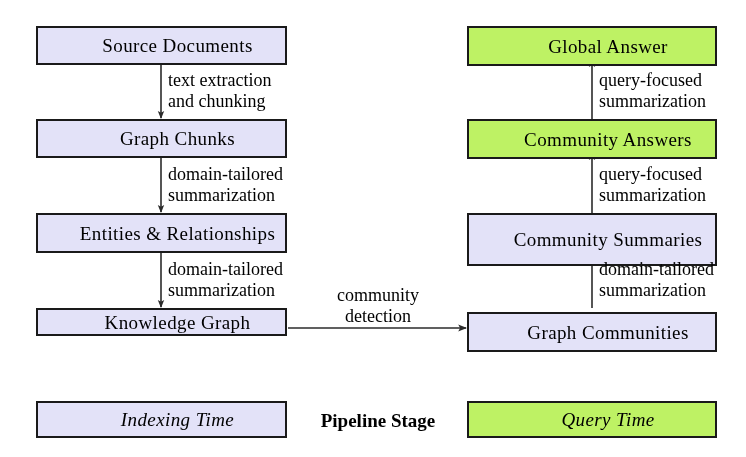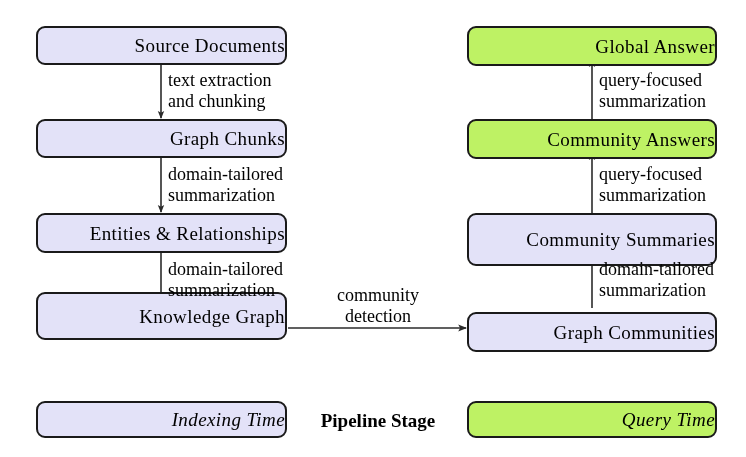--- a/index.html
+++ b/index.html
@@ -21,24 +21,24 @@
     left: 0;
     top: 0;
     width: 746px;
     height: 457px;
   }
 
   .node {
     position: absolute;
     box-sizing: border-box;
     border: 2px solid #1a1a1a;
-    border-radius: 9px;
+    border-radius: 0;
     display: flex;
     align-items: center;
-    justify-content: flex-end;
+    justify-content: center;
     font-size: 19px;
     letter-spacing: 0.4px;
     white-space: nowrap;
     line-height: 1;
     padding-left: 32px;
   }
   .node.indexing { background: #e3e2f8; }
   .node.query    { background: #bef264; }
 
   .node-label { display: block; }
@@ -110,21 +110,21 @@
   </div>
 
   <div class="node indexing" style="left:36px; top:119px; width:251px; height:39px;">
     <span class="node-label">Graph Chunks</span>
   </div>
 
   <div class="node indexing" style="left:36px; top:213px; width:251px; height:40px;">
     <span class="node-label">Entities &amp; Relationships</span>
   </div>
 
-  <div class="node indexing" style="left:36px; top:292px; width:251px; height:48px;">
+  <div class="node indexing" style="left:36px; top:308px; width:251px; height:28px;">
     <span class="node-label">Knowledge Graph</span>
   </div>
 
   <div class="node query" style="left:467px; top:26px; width:250px; height:40px;">
     <span class="node-label">Global Answer</span>
   </div>
 
   <div class="node query" style="left:467px; top:119px; width:250px; height:40px;">
     <span class="node-label">Community Answers</span>
   </div>

